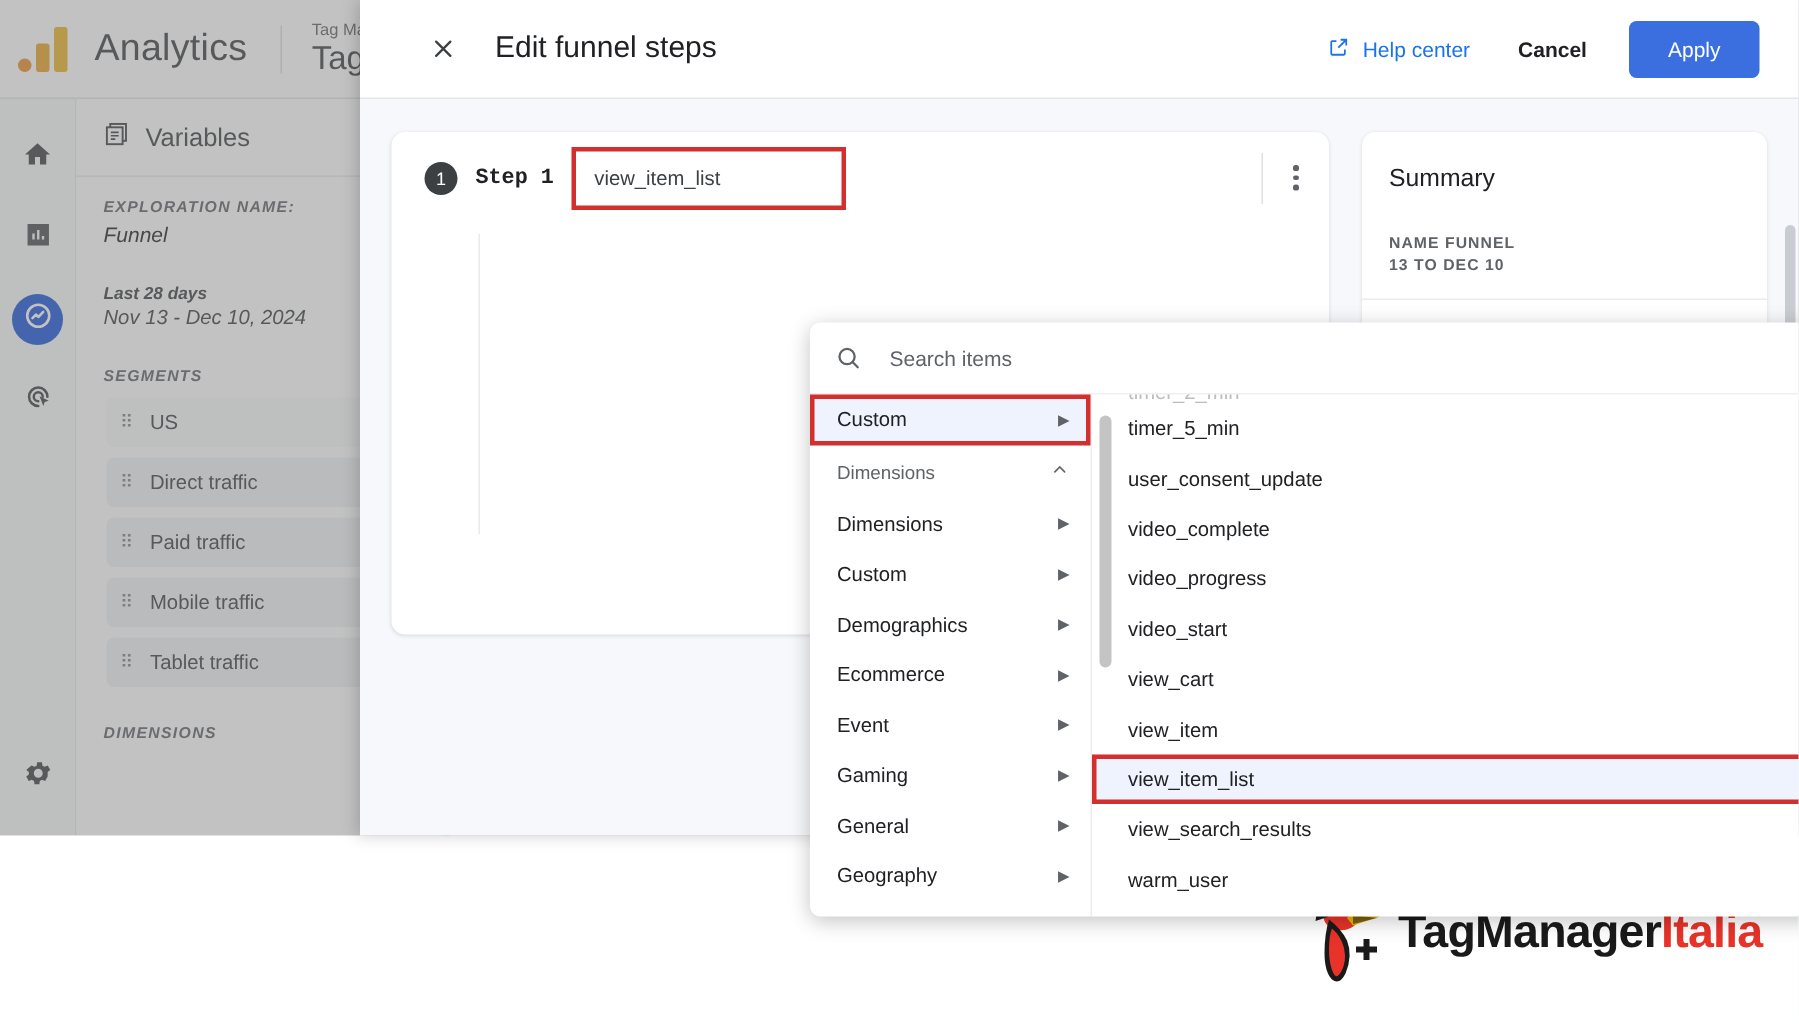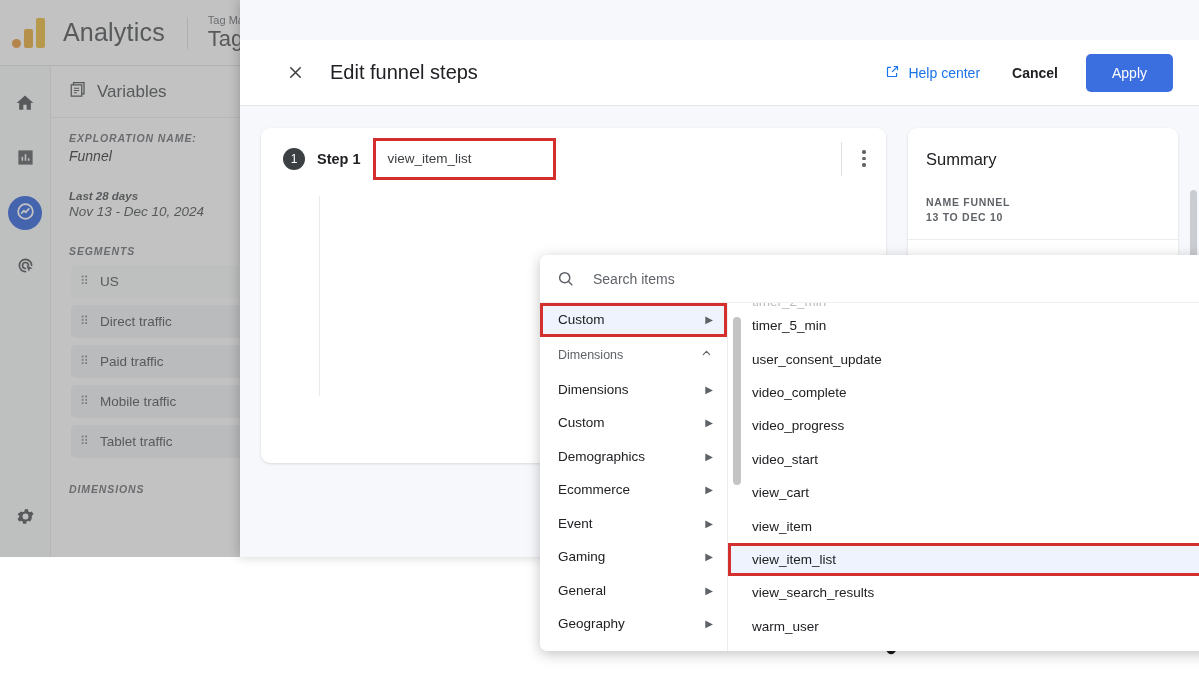--- a/index.html
+++ b/index.html
@@ -84,21 +84,21 @@
   .seg-ico { color:#5f6368; }
 
   
   #modal {
     position:absolute; left:240px; top:0; width:959px; height:557px;
     background:#f6f8fb; z-index:60;
     box-shadow:-2px 0 10px rgba(0,0,0,0.18);
   }
   .modal-head {
     height:66px; background:#fff; border-bottom:1px solid #e6e6e6;
-    display:flex; align-items:center; padding:0 16px;margin-top:40px;
+    display:flex; align-items:center; padding:0 16px;
   }
   .close-x {
     width:34px; height:34px; display:flex; align-items:center; justify-content:center;
     color:#3c4043; font-size:21px; cursor:pointer; margin-left:22px;
   }
   .modal-title { font-size:20px; color:#202124; margin-left:18px; }
   .head-spacer { flex:1; }
   .help-link {
     display:flex; align-items:center; gap:8px; color:#1a73e8; font-size:14px;
     margin-right:26px; cursor:pointer;
@@ -117,21 +117,21 @@
 
   .step-card {
     position:absolute; left:21px; top:22px; width:625px; height:335px;
     background:#fff; border-radius:9px; box-shadow:0 1px 3px rgba(0,0,0,0.12);
   }
   .step-row { display:flex; align-items:center; height:61px; padding:0 0 0 22px; }
   .step-num {
     width:22px; height:22px; border-radius:50%; background:#3c4043; color:#fff;
     font-size:12px; display:flex; align-items:center; justify-content:center;
   }
-  .step-label { font-size:14.5px; color:#202124; font-weight:bold; margin-left:12px; }
+  .step-label { font-size:14.5px; color:#202124; font-weight:bold; margin-left:12px;font-family:Liberation Mono, monospace; }
   .step-field {
     margin-left:12px; width:183px; height:42px; border:3px solid #d32f2f;
     display:flex; align-items:center; padding-left:12px; font-size:13.5px; color:#3c4043;
     background:#fff;
   }
   .step-row-spacer { flex:1; }
   .step-divider { width:1px; height:34px; background:#e0e0e0; }
   .kebab {
     width:44px; display:flex; flex-direction:column; align-items:center; gap:3px;
     cursor:pointer;

